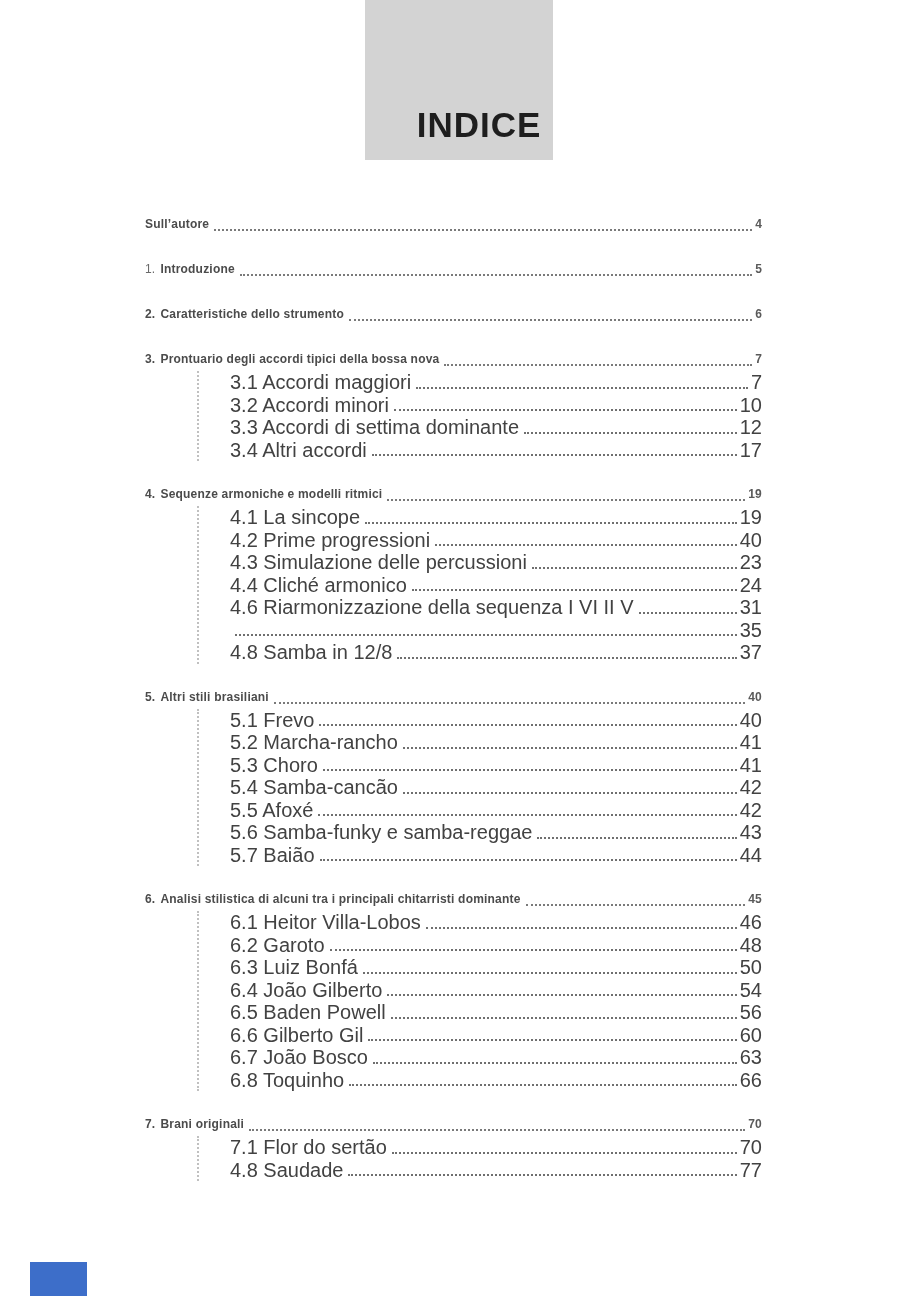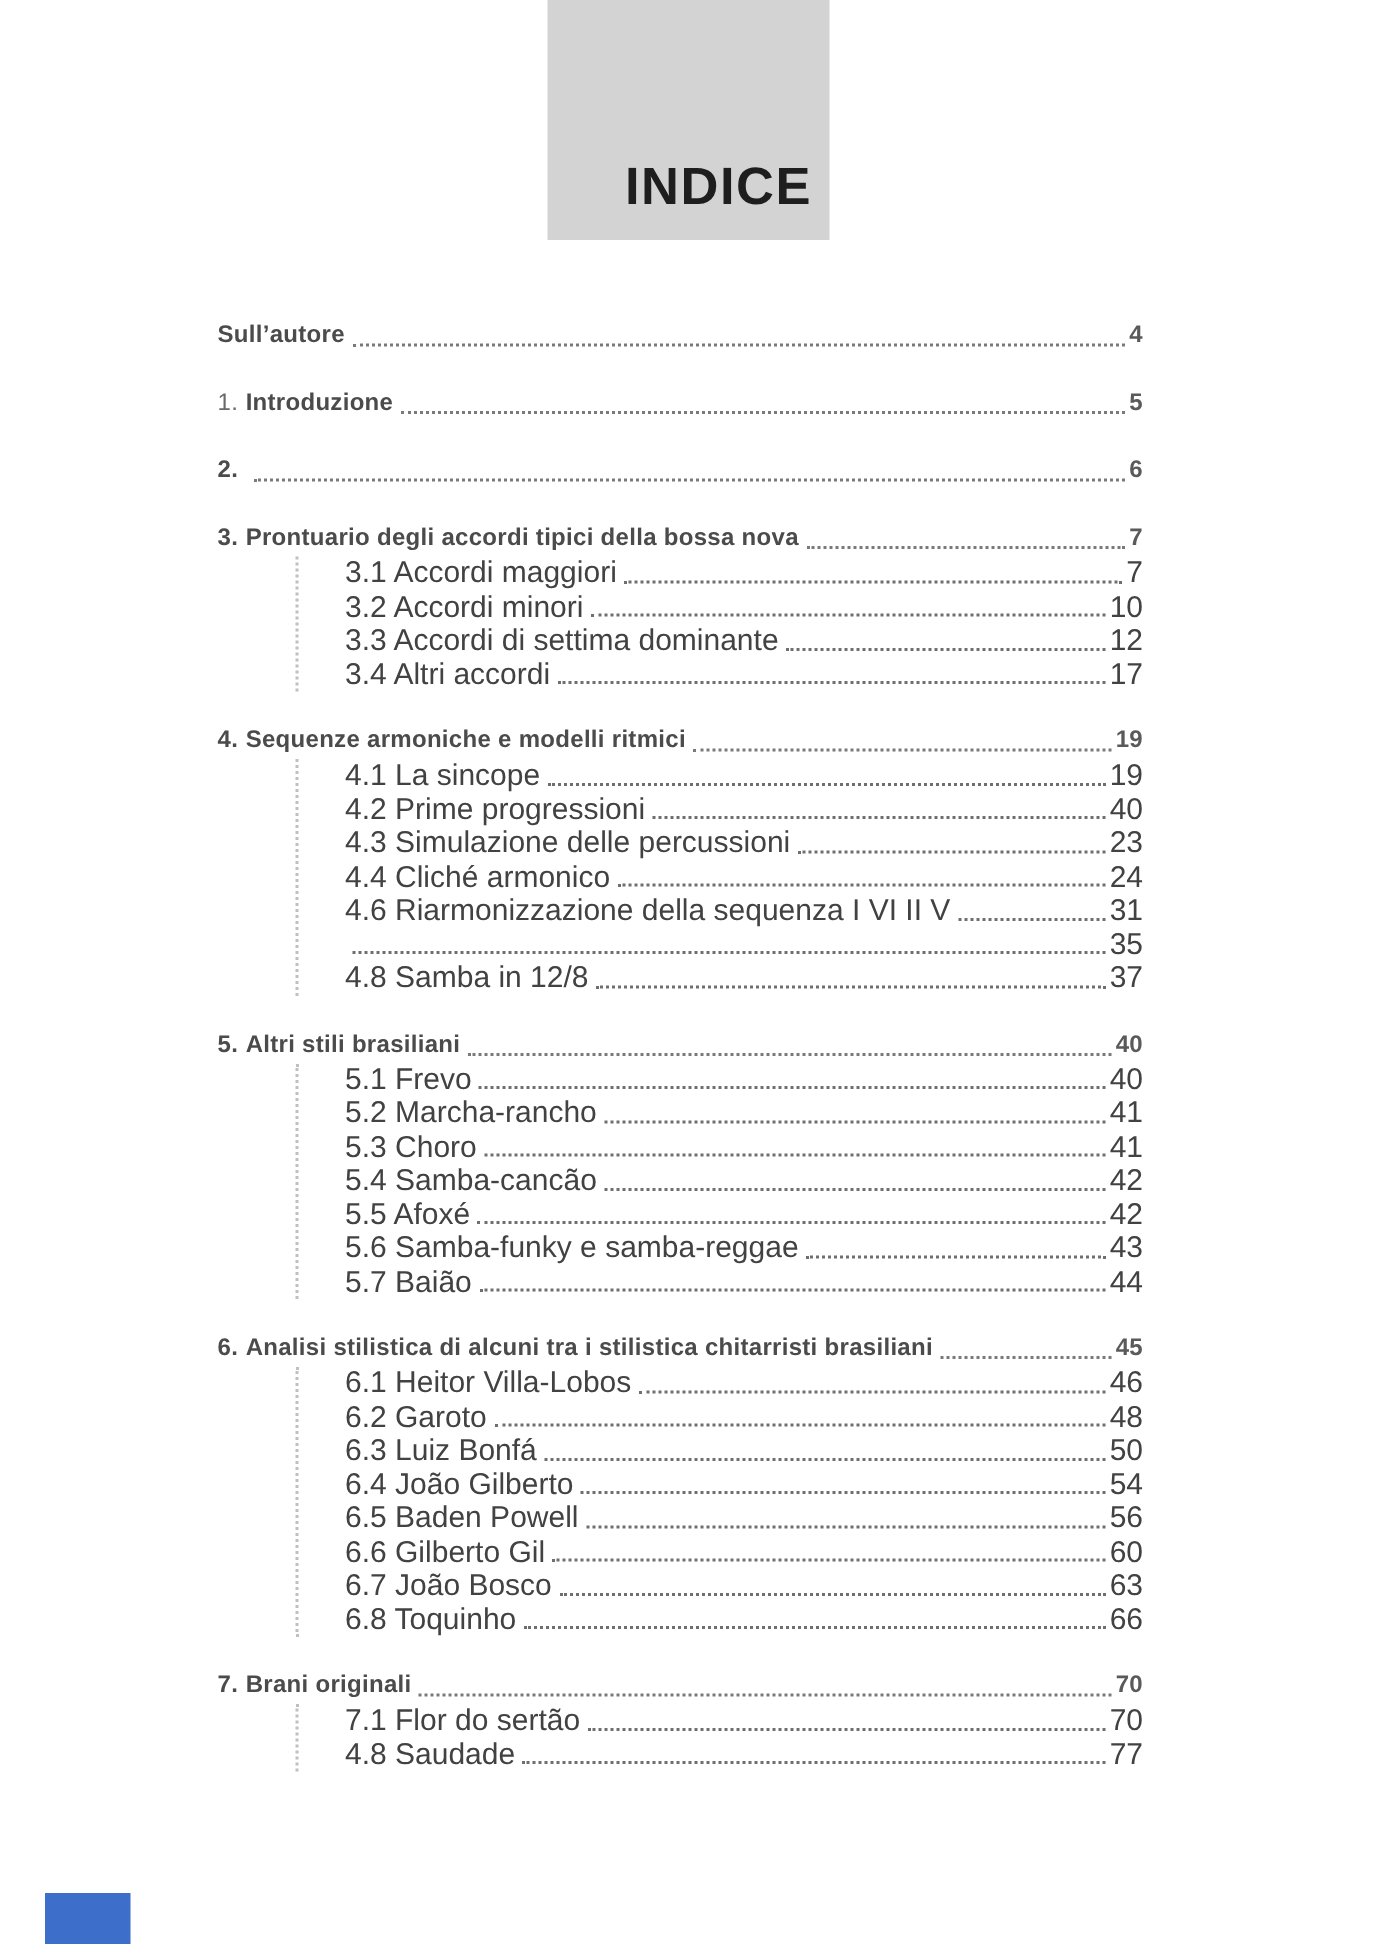--- a/index.html
+++ b/index.html
@@ -21,21 +21,21 @@
   .title {
     font-size: 35px; font-weight: bold;
     letter-spacing: 1px; color: #1e1e1e;
   }
   .content {
     position: absolute; left: 145px; top: 212px; width: 617px;
   }
   .block { margin-bottom: 21px; }
   .row { display: flex; align-items: baseline; }
   .row.main {
-    font-weight: bold; font-size: 16px; color: #4b4b4b;
+    font-weight: bold; font-size: 12px; color: #4b4b4b;
     line-height: 24px; letter-spacing: 0.2px; text-align: center;
   }
   .row.sub { font-size: 20px; color: #424242; line-height: 22.5px; }
   .num { margin-right: 5px; white-space: nowrap; }
   .num-light { font-weight: normal; color: #6a6a6a; }
   .lbl { white-space: nowrap; }
   .dots {
     flex: 1 1 auto; min-width: 6px; height: 0;
     border-bottom: 2px dotted #6f6f6f;
     align-self: flex-end; margin: 0 3px 5px 5px;
@@ -74,20 +74,21 @@
       <span class="num num-light">1.</span>
       <span class="lbl">Introduzione</span>
       <span class="dots"></span>
       <span class="pg">5</span>
     </div>
   </section>
 
   <section class="block">
     <div class="row main">
       <span class="num">2.</span>
+      <span class="lbl">Caratteristiche dello strumento</span>
       <span class="dots"></span>
       <span class="pg">6</span>
     </div>
   </section>
 
   <section class="block">
     <div class="row main">
       <span class="num">3.</span>
       <span class="lbl">Prontuario degli accordi tipici della bossa nova</span>
       <span class="dots"></span>
@@ -204,21 +205,21 @@
         <span class="lbl">5.7 Baião</span>
         <span class="dots"></span>
         <span class="pg">44</span>
       </div>
     </div>
   </section>
 
   <section class="block">
     <div class="row main">
       <span class="num">6.</span>
-      <span class="lbl">Analisi stilistica di alcuni tra i stilistica chitarristi brasiliani</span>
+      <span class="lbl">Analisi stilistica di alcuni tra i principali chitarristi dominante</span>
       <span class="dots"></span>
       <span class="pg">45</span>
     </div>
     <div class="subs">
       <div class="row sub">
         <span class="lbl">6.1 Heitor Villa-Lobos</span>
         <span class="dots"></span>
         <span class="pg">46</span>
       </div>
       <div class="row sub">

